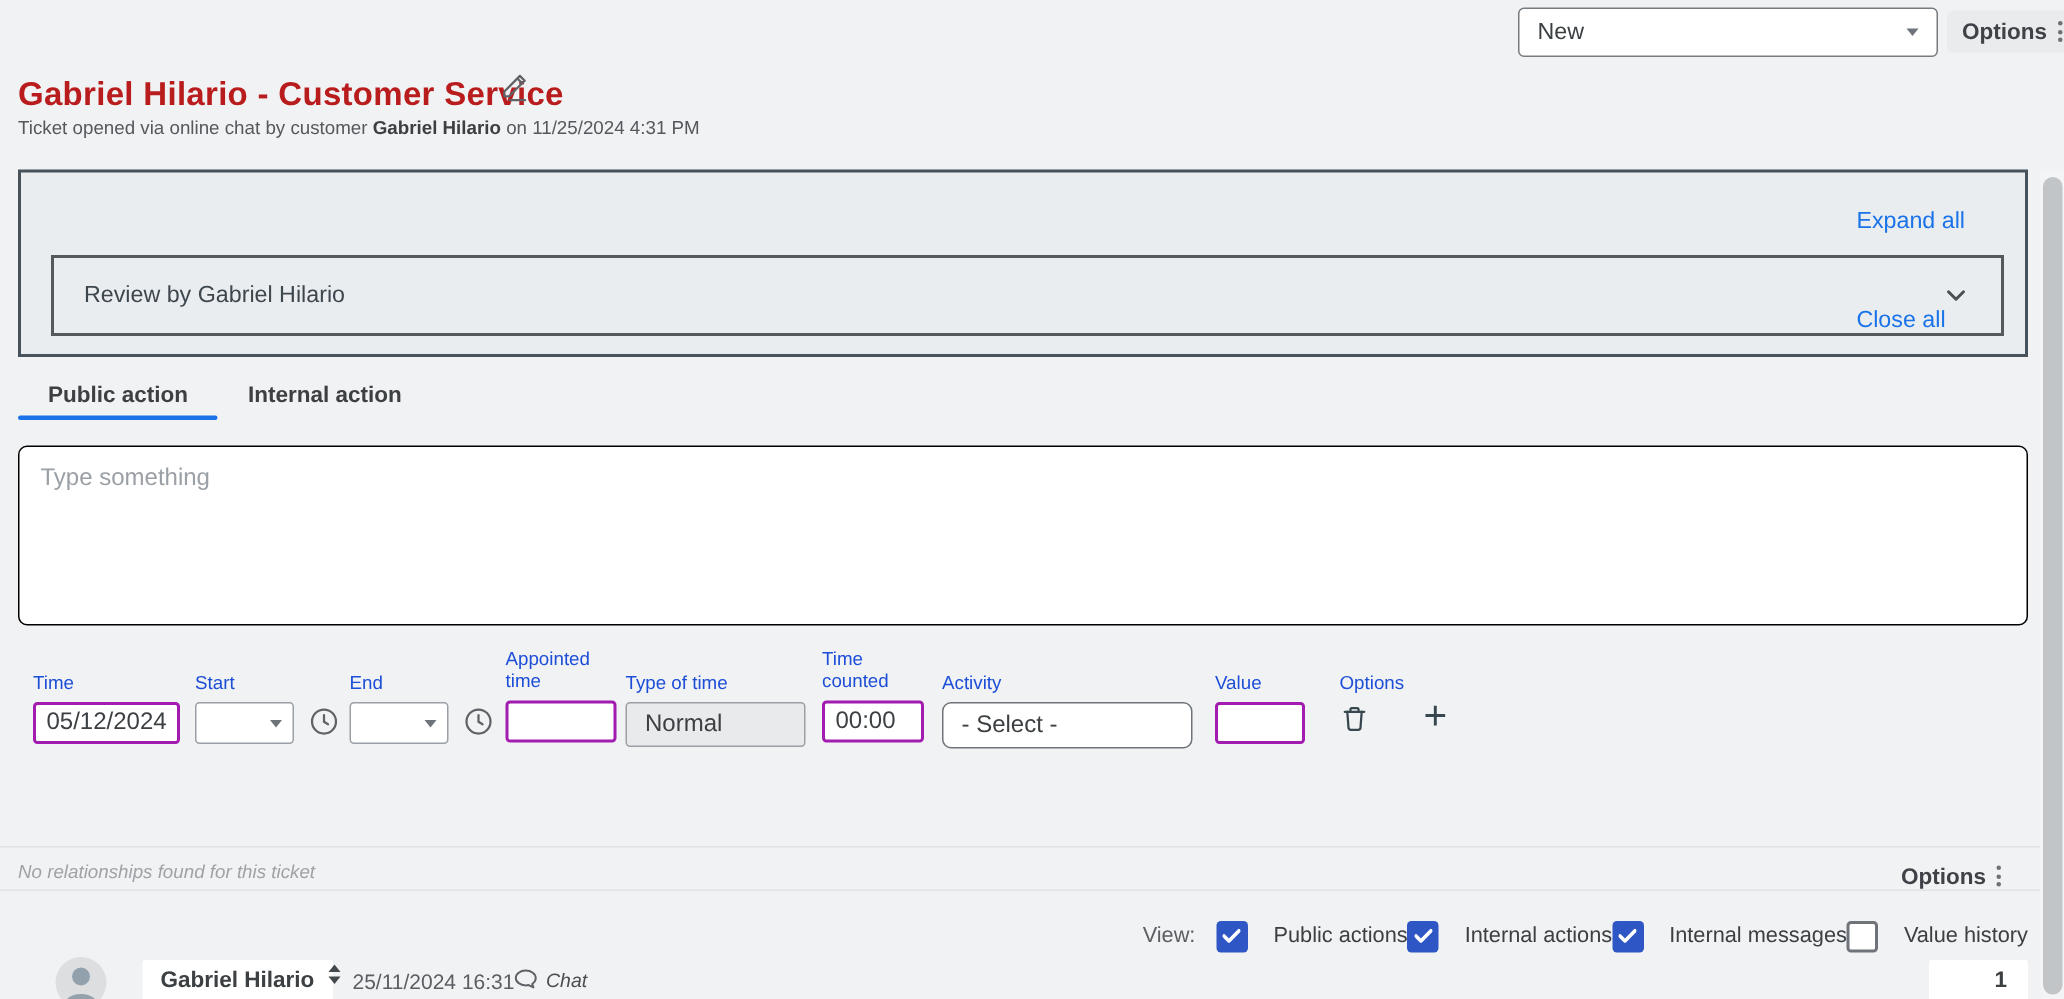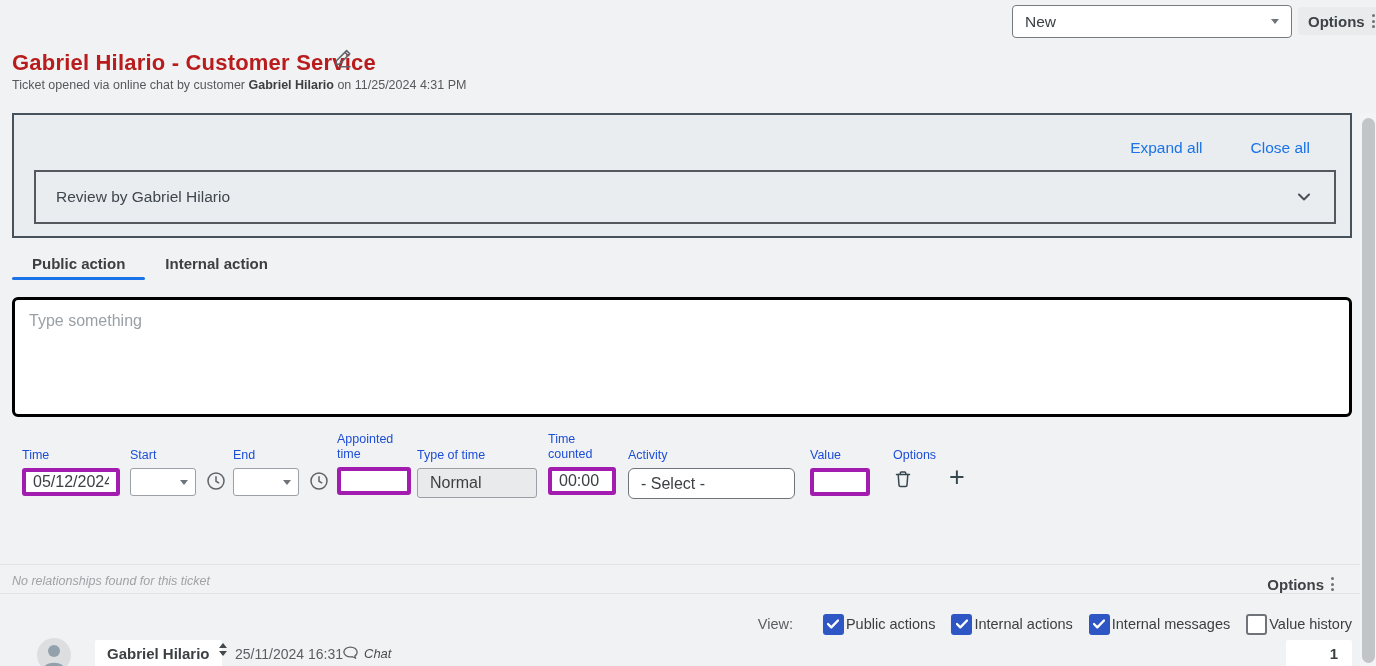--- a/index.html
+++ b/index.html
@@ -23,44 +23,44 @@
 
   
   .page-title { left:12px; top:50px; font-size:22px; font-weight:bold; color:#b91c1c; letter-spacing:.2px; }
   .edit-icon { left:332px; top:46px; cursor:pointer; }
   .subtitle { left:12px; top:78px; font-size:12.5px; color:#55595e; }
   .subtitle b { color:#3c4043; }
 
   
   .workflow-panel { left:12px; top:113px; width:1340px; height:125px; border:2px solid #46525c; background:#e9edf0; }
   .panel-links { position:absolute; right:40px; top:24px; display:flex; gap:48px;
-    font-size:15.5px; color:#1a73e8; }
+    font-size:15.5px; color:#1a73e8;flex-direction:column; }
   .panel-links span { cursor:pointer; }
   .review-bar { position:absolute; left:20px; right:14px; top:55px; height:54px; border:2px solid #55595d;
     display:flex; align-items:center; padding:0 20px; font-size:15.5px; color:#3f474e; cursor:pointer; }
   .review-bar .chev { margin-left:auto; }
 
   
   .tabs { left:12px; top:248px; height:30px; display:flex; }
   .tab { padding:0 20px; font-weight:bold; font-size:15px; color:#3c4043; position:relative;
     display:flex; align-items:center; cursor:pointer; }
   .tab.active::after { content:""; position:absolute; left:0; right:0; bottom:-2px; height:3px;
     background:#1a73e8; border-radius:2px; }
 
   
-  .composer { left:12px; top:297px; width:1340px; height:120px; border:3px solid #000000; border-radius:6px;
+  .composer { left:12px; top:297px; width:1340px; height:120px; border:1px solid #000000; border-radius:6px;
     background:#fff; padding:12px 14px; font-size:16px; color:#3c4043; resize:none; outline:none;
     font-family:"Liberation Sans","DejaVu Sans",sans-serif; }
   .composer::placeholder { color:#9aa0a6; }
 
   
   .time-form { left:0; top:432px; width:1376px; height:78px; }
   .fgroup { position:absolute; }
   .flabel { font-size:12.5px; color:#1d4ed8; margin-bottom:5px; line-height:15px; }
-  .finput { height:28px; border:4px solid #a21caf; border-radius:3px; background:#fff; font-size:16px;
+  .finput { height:28px; border:2px solid #a21caf; border-radius:3px; background:#fff; font-size:16px;
     color:#3c4043; padding:0 7px; outline:none; font-family:"Liberation Sans","DejaVu Sans",sans-serif; width:100%; }
   .fselect { height:28px; border:1px solid #9aa0a6; border-radius:3px; background:#fff;
     padding:0 7px; cursor:pointer; }
   .clock-btn { position:absolute; top:38px; cursor:pointer; }
   .g-data { left:22px; top:16px; width:98px; }
   .g-start { left:130px; top:16px; width:66px; }
   .c-start { left:205px; }
   .g-end { left:233px; top:16px; width:66px; }
   .c-end { left:308px; }
   .g-appointed { left:337px; top:0; width:74px; }
@@ -82,21 +82,21 @@
 
   
   .divider { left:0; width:1360px; height:1px; background:#e2e3e4; }
   .d1 { top:564px; } .d2 { top:593px; }
   .rel-text { left:12px; top:574px; font-style:italic; font-size:12.5px; color:#9fa3a7; }
   .options-rel { left:auto; right:32px; top:570px; background:transparent; }
 
   
   .view-row { right:24px; top:609px; height:30px; display:flex; align-items:center; }
   .view-label { font-size:14.5px; color:#5a5e63; margin-right:14px; }
-  .vf-item { display:flex; align-items:center; gap:2px; margin-left:16px; cursor:pointer;text-align:right; }
+  .vf-item { display:flex; align-items:center; gap:17px; cursor:pointer;text-align:right; }
   .vf-item:first-of-type { margin-left:0; }
   .checkbox { width:21px; height:21px; border-radius:3px; display:flex; align-items:center; justify-content:center; }
   .checkbox.checked { background:#2e56c4; }
   .checkbox.unchecked { background:#fff; border:2px solid #6f747a; }
   .vf-item span.vf-text { font-size:14.5px; color:#3c4043; }
 
   
   .avatar { left:37px; top:638px; width:34px; height:34px; border-radius:50%; background:#dcdee0; overflow:hidden; }
   .tl-name { left:95px; top:640px; height:26px; background:#fff; padding:0 12px; font-weight:bold;
     font-size:15px; color:#3c4043; cursor:pointer; border-radius:2px 2px 0 0; }

